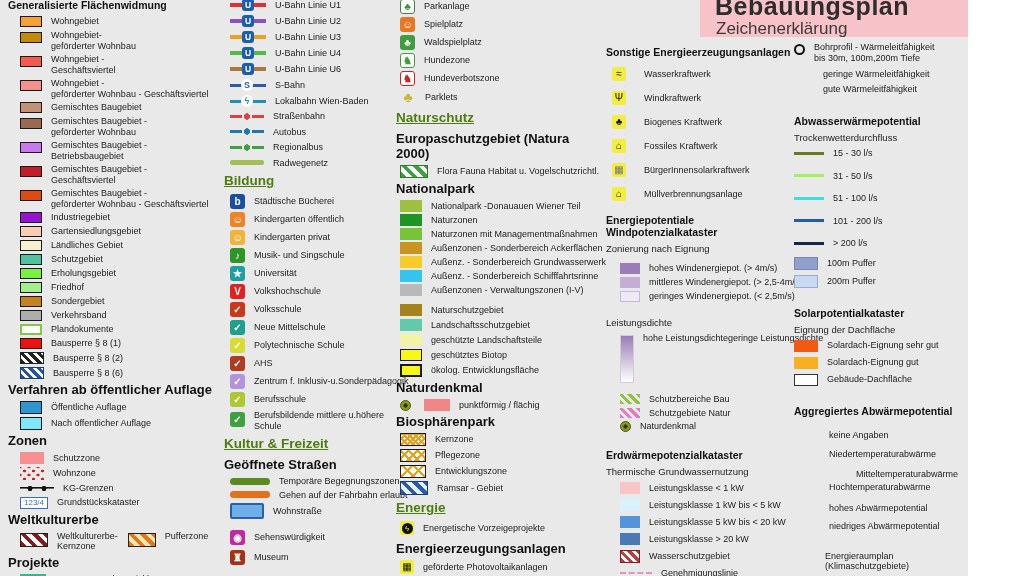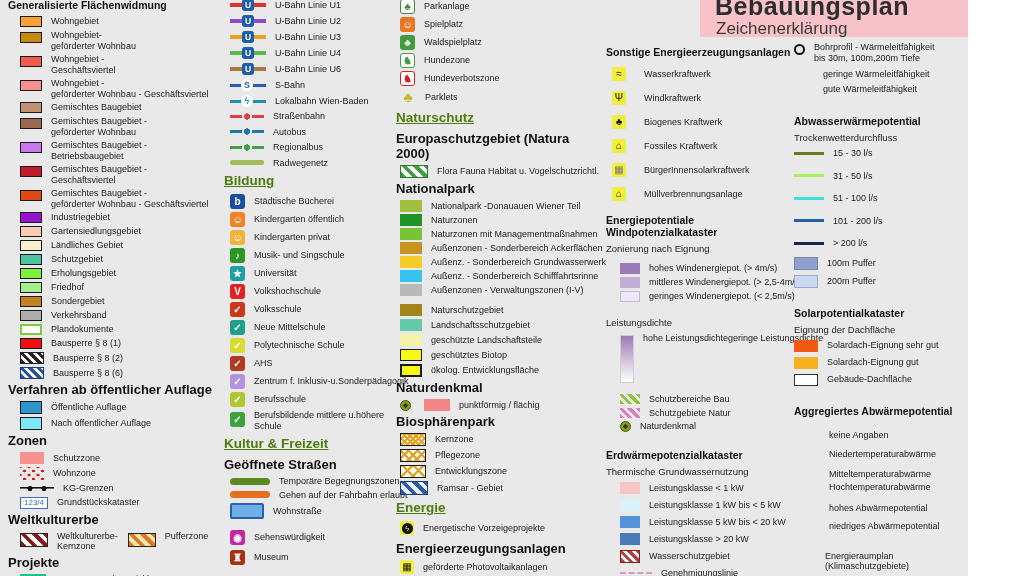--- a/index.html
+++ b/index.html
@@ -598,21 +598,21 @@
         <div class="hd1">Aggregiertes Abwärmepotential</div>
         <div style="height: 8px;"></div>
         <div class="row" style="padding-left: 0px; margin-bottom: 9px;">
           <span class="sw" style="width: 26px; height: 1px;"></span>
           <span class="lbl">keine Angaben</span>
         </div>
         <div class="row" style="padding-left: 0px; margin-bottom: 9px;">
           <span class="sw" style="width: 26px; height: 1px;"></span>
           <span class="lbl">Niedertemperaturabwärme</span>
         </div>
-        <div class="row" style="padding-left: 0px; ">
+        <div class="row" style="padding-left: 0px;  gap: 27px;">
           <span class="sw" style="width: 26px; height: 1px;"></span>
           <span class="lbl">Mitteltemperaturabwärme</span>
         </div>
         <div class="row" style="padding-left: 0px;">
           <span class="sw" style="width: 26px; height: 1px;"></span>
           <span class="lbl">Hochtemperaturabwärme</span>
         </div>
         <div style="height: 7px;"></div>
         <div class="row" style="padding-left: 0px; margin-bottom: 8px;">
           <span class="sw" style="width: 26px; height: 1px;"></span>

